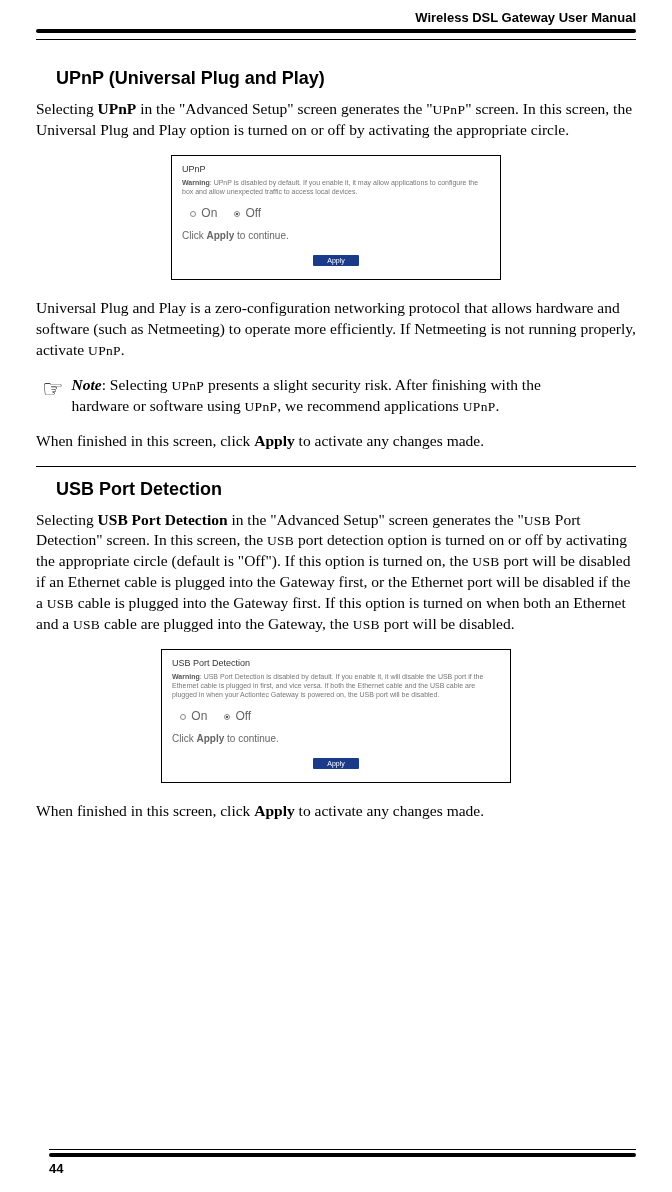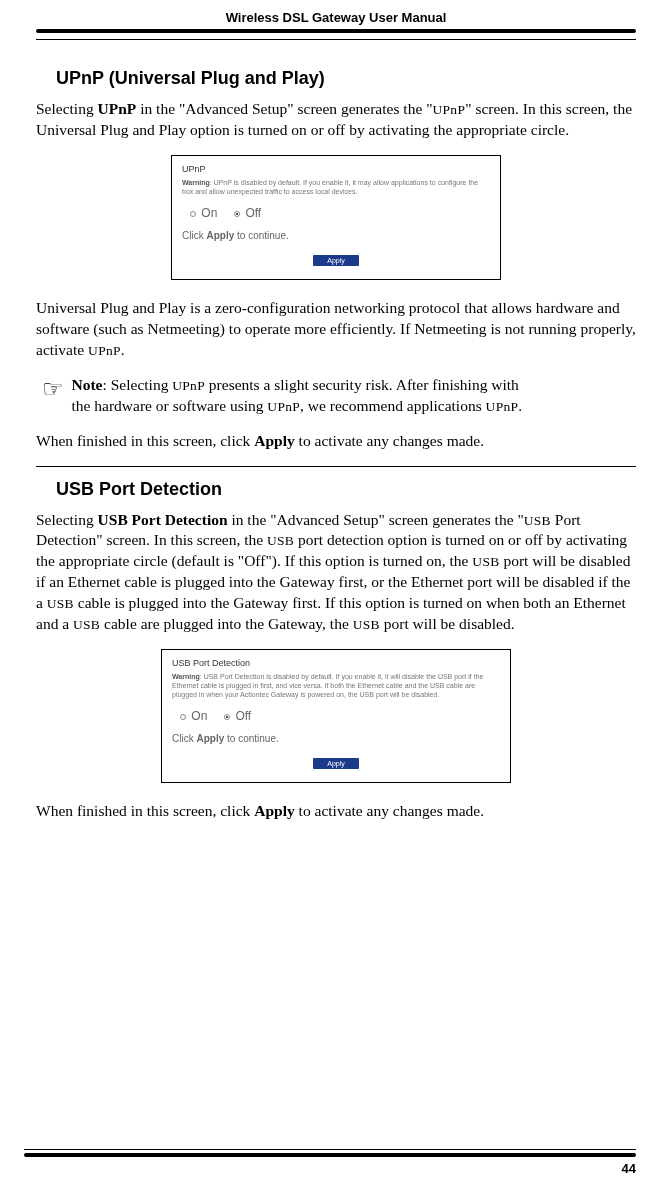--- a/index.html
+++ b/index.html
@@ -6,21 +6,21 @@
   body {
     width: 672px;
     height: 1192px;
     background: #fff;
     font-family: Georgia, "Times New Roman", serif;
     color: #000;
     position: relative;
     padding: 0 36px;
   }
   .header-title {
-    text-align: center;
+    text-align: right;
     font-weight: bold;
     font-size: 13px;
     font-family: Verdana, Arial, sans-serif;
     padding-top: 10px;
     padding-bottom: 4px;
   }
   .header-rule {
     height: 4px;
     background: #000;
     border-radius: 2px;
@@ -110,31 +110,31 @@
     flex: 0 0 auto;
     font-size: 24px;
     line-height: 1;
     margin-top: 2px;
   }
   .note-text {
     font-size: 15.5px;
     line-height: 1.35;
     max-width: 470px;
   }
-  .note-text b { font-weight: bold; }
+  .note-text b { font-style: italic; font-weight: bold; }
   hr.section-rule {
     border: none;
     border-top: 1px solid #000;
     margin: 10px 0 12px 0;
   }
   .footer {
     position: absolute;
-    left: 24px; right: 36px;
+    left: 49px; right: 36px;
     bottom: 16px;
-    text-align: right;
+    text-align: left;
   }
   .footer-rule-thin {
     height: 1px;
     background: #000;
     margin-bottom: 3px;
   }
   .footer-rule {
     height: 4px;
     background: #000;
     border-radius: 2px;

